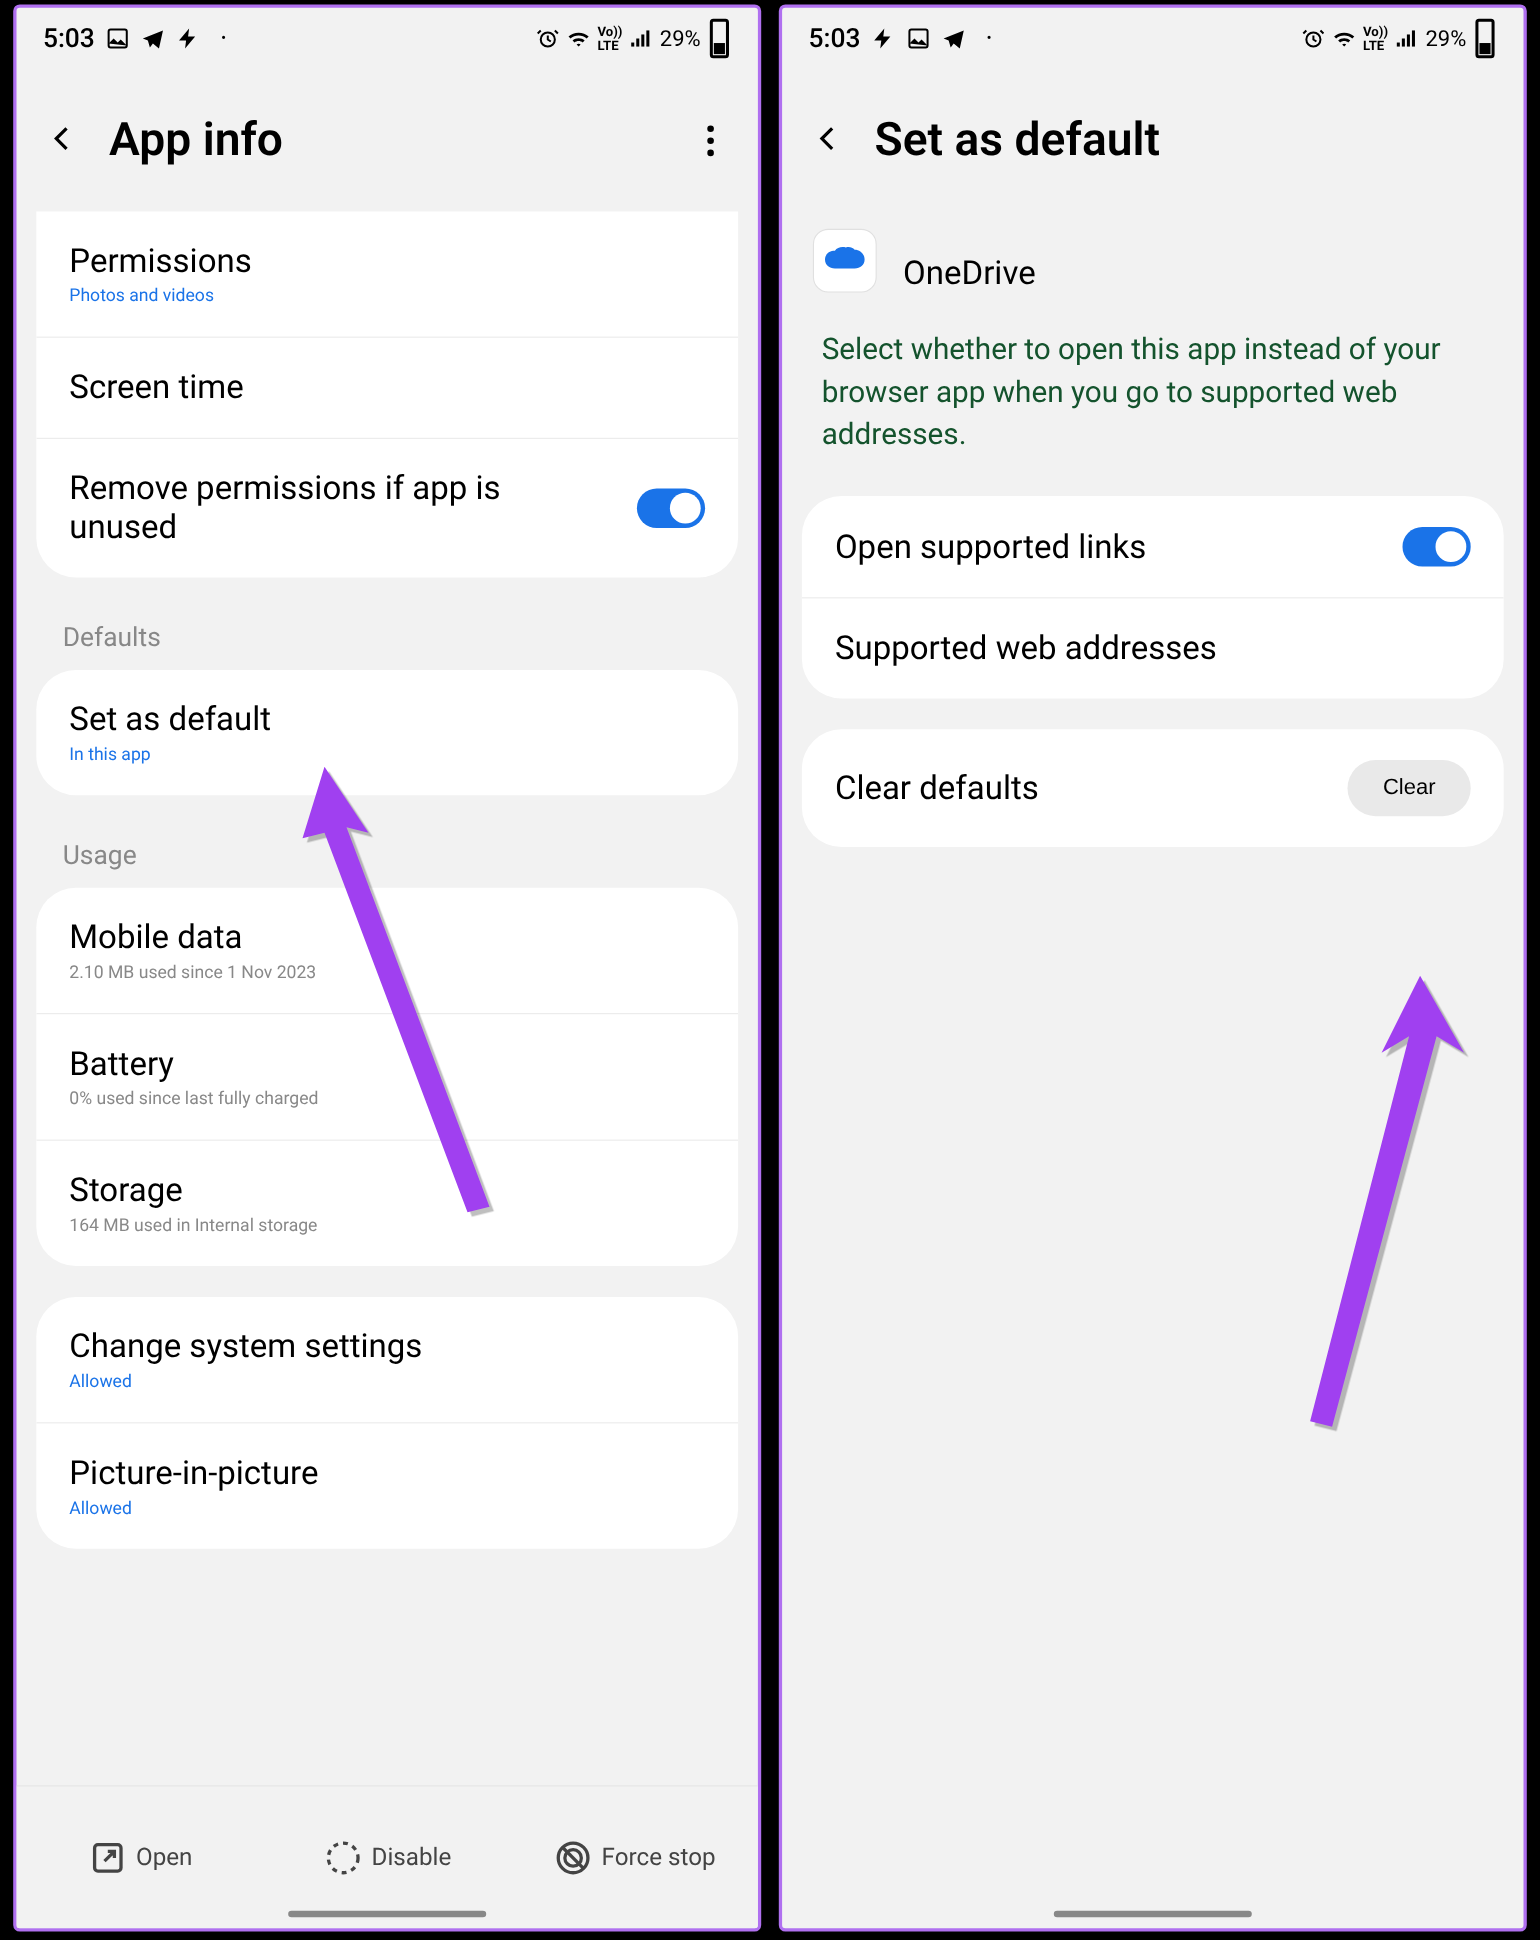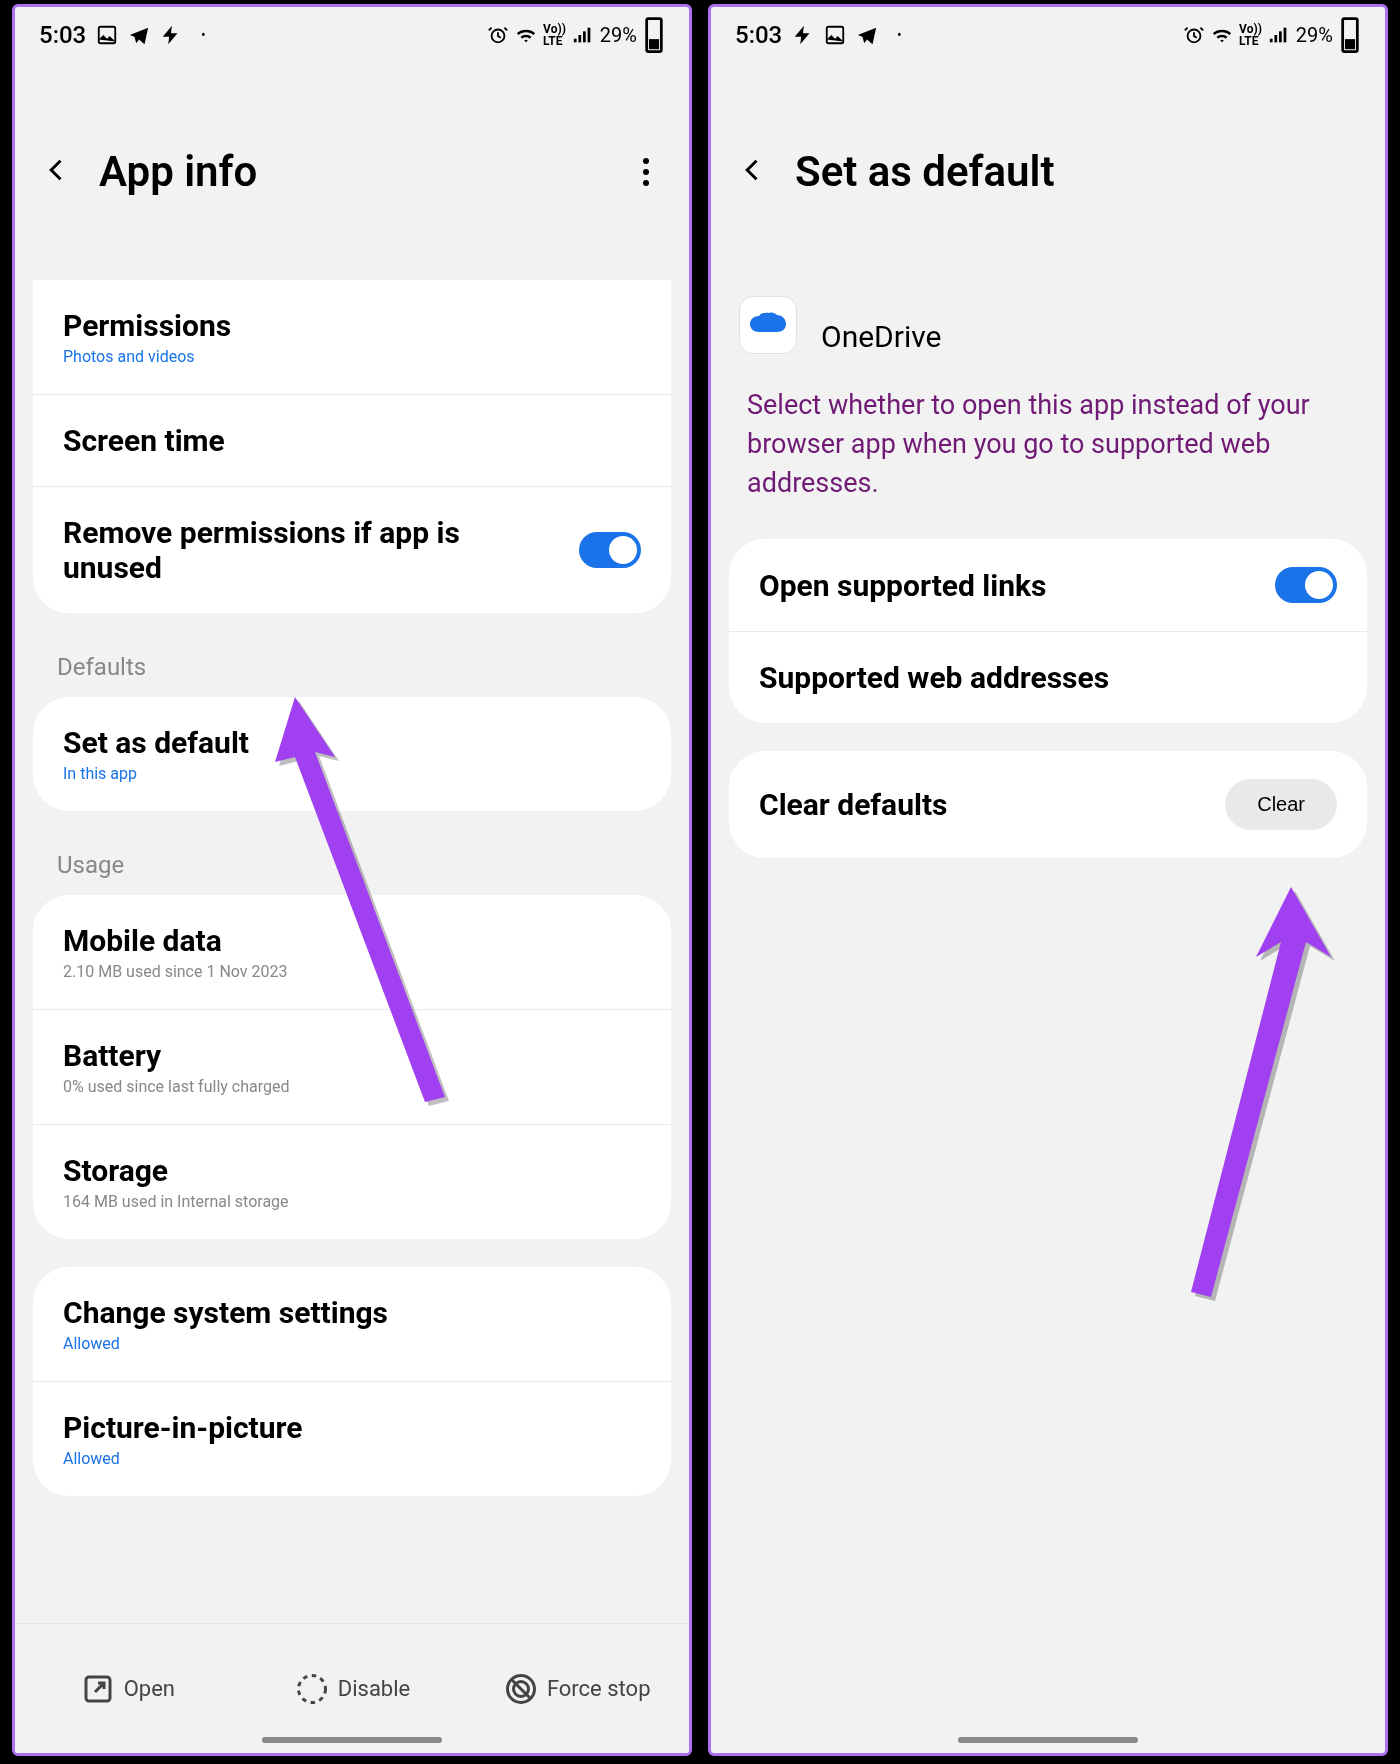--- a/index.html
+++ b/index.html
@@ -16,21 +16,20 @@
   .phone {
     width: 680px;
     height: 1752px;
     background: #f2f2f2;
     border: 3px solid #b070f0;
     border-radius: 6px;
     overflow: hidden;
     position: relative;
     display: flex;
     flex-direction: column;
-    gap: 44px;
   }
   .status-bar {
     height: 56px;
     display: flex;
     justify-content: space-between;
     align-items: center;
     padding: 0 24px;
     font-size: 24px;
     color: #000;
   }
@@ -52,21 +51,21 @@
   .card {
     background: #fff;
     border-radius: 36px;
     margin: 0 18px 28px 18px;
     overflow: hidden;
   }
   .row {
     padding: 28px 30px;
   }
   .row + .row { border-top: 1px solid #eaeaea; }
-  .row-title { font-size: 30px; color: #000; font-weight: 700; }
+  .row-title { font-size: 30px; color: #000; font-weight: 400; }
   .row-sub { font-size: 16px; color: #1a73e8; margin-top: 4px; }
   .row-sub.gray { color: #888; }
   .row-flex { display: flex; align-items: center; justify-content: space-between; }
   .section-label {
     font-size: 24px;
     color: #888;
     padding: 12px 42px 16px;
   }
   .toggle {
     width: 62px; height: 36px;
@@ -124,21 +123,21 @@
     background: #fff;
     border: 1px solid #e0e0e0;
     display: flex;
     align-items: center;
     justify-content: center;
   }
   .app-name { font-size: 30px; color: #000; }
   .description {
     padding: 0 36px 36px;
     font-size: 27px;
-    color: #701a75;
+    color: #14532d;
     line-height: 1.45;
   }
   .clear-btn {
     background: #e9e9e9;
     border-radius: 28px;
     padding: 14px 32px;
     font-size: 20px;
     color: #000;
     border: none;
   }

